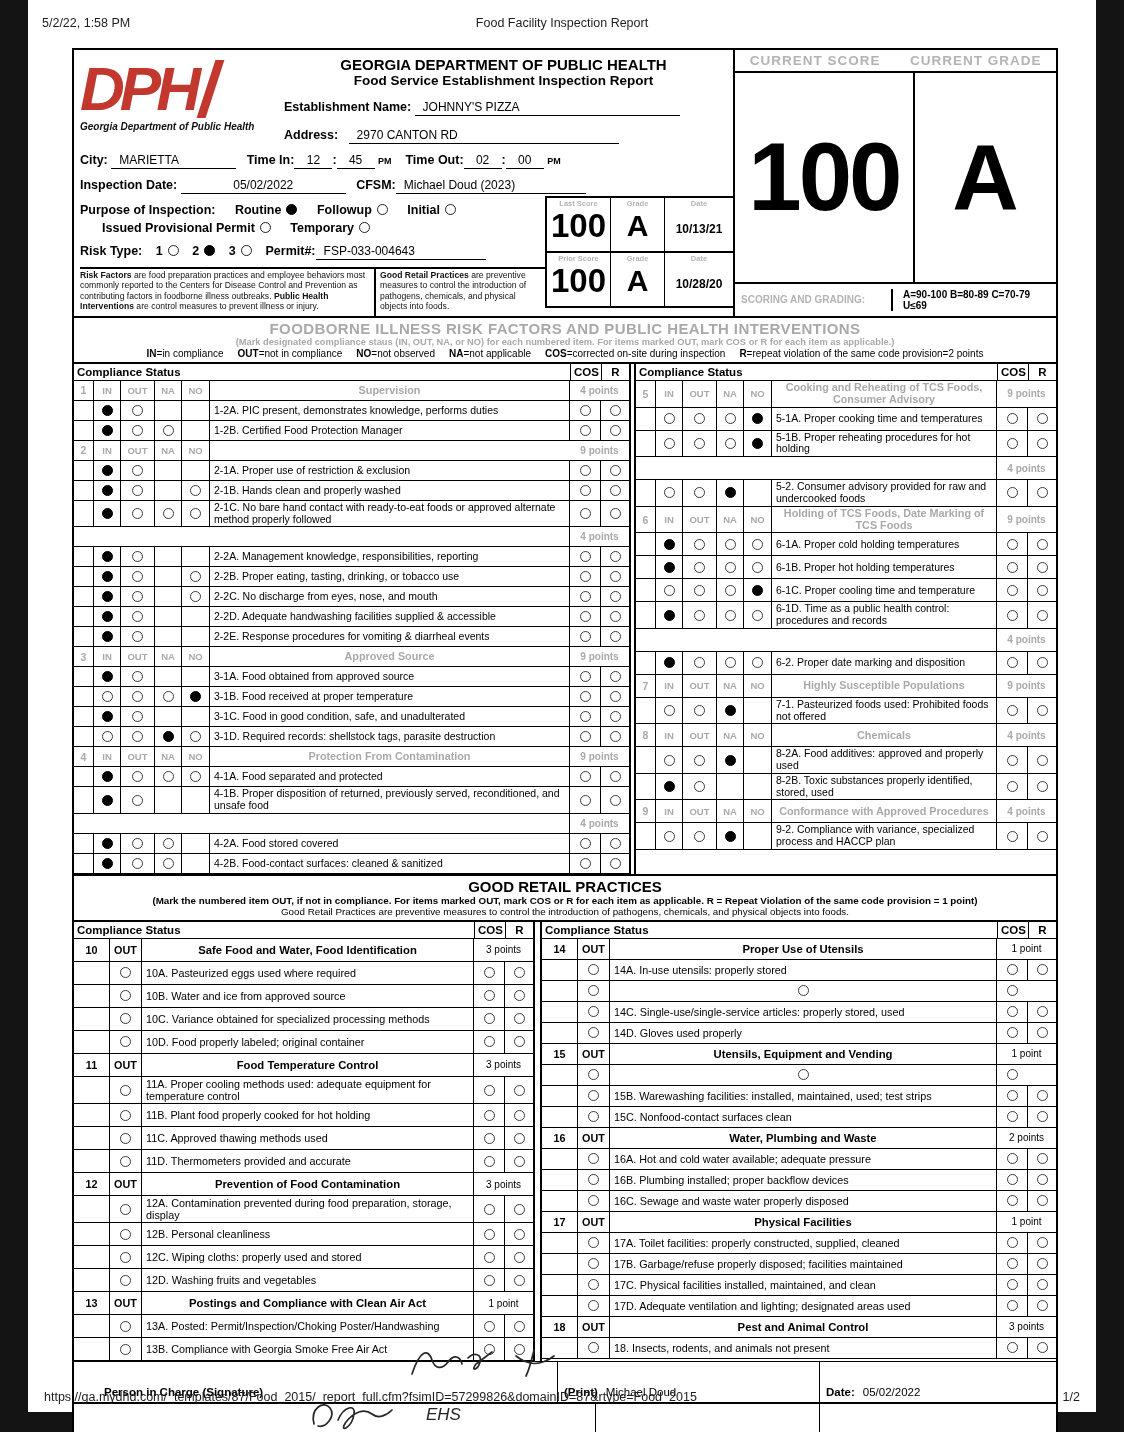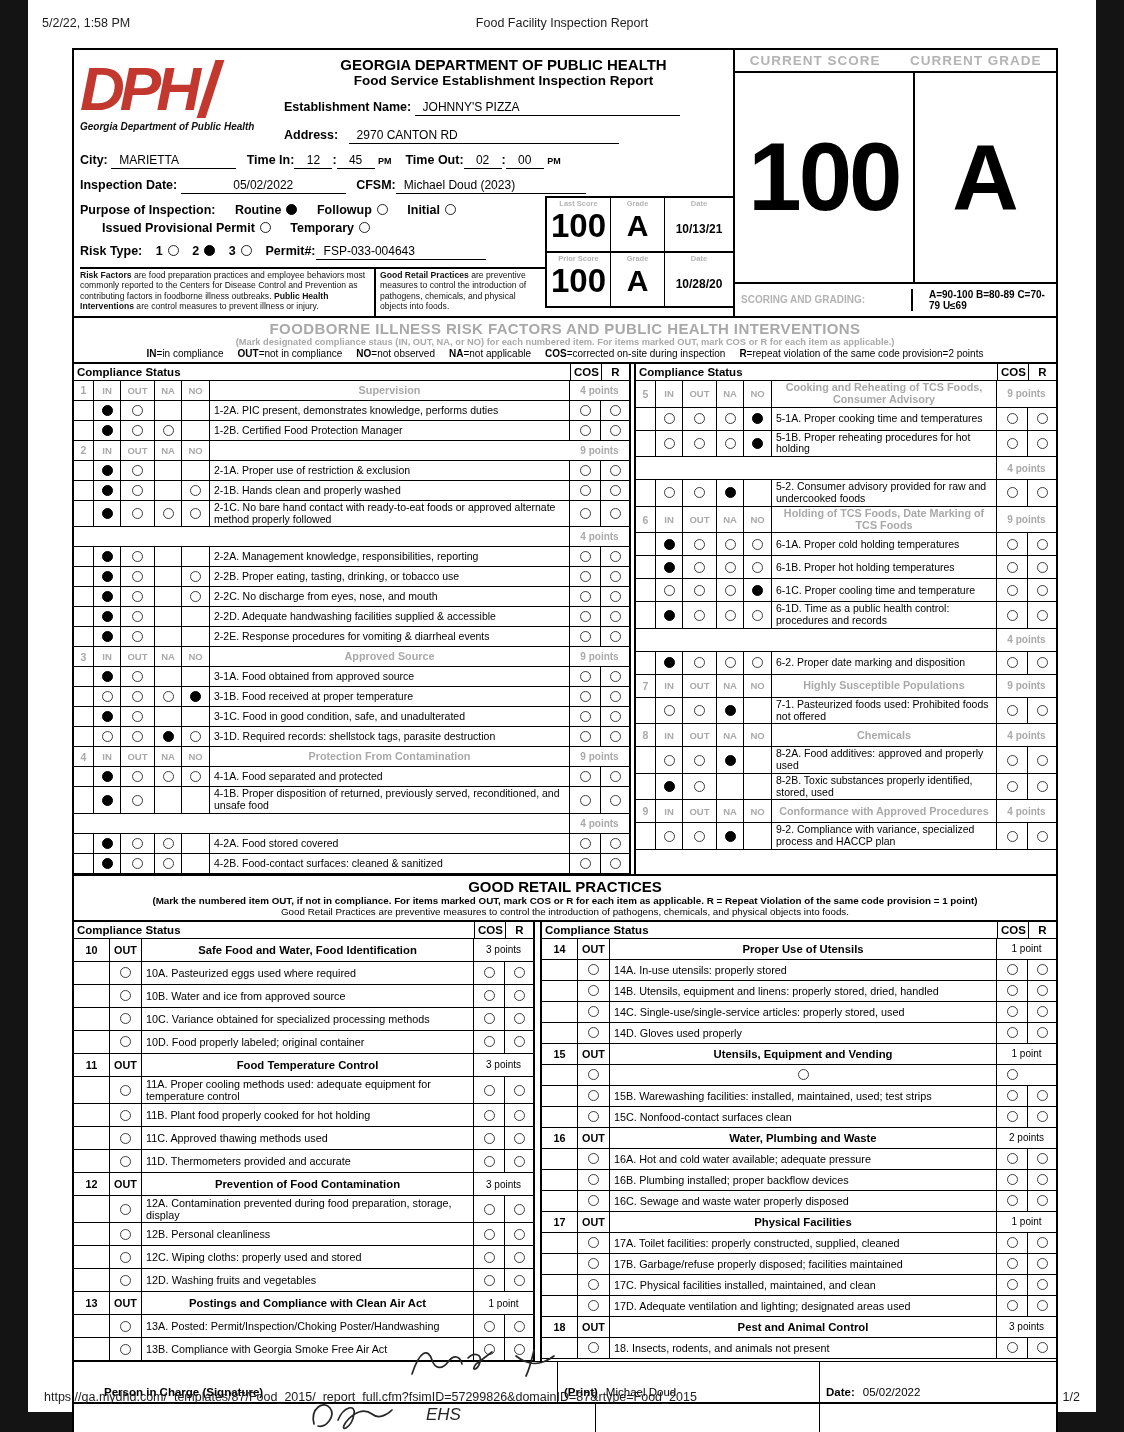--- a/index.html
+++ b/index.html
@@ -58,21 +58,21 @@
   .sh-date { font-size: 12px; font-weight: bold; margin-top: 14px; }
 
   .hdr-right { flex: 1; display: flex; flex-direction: column; }
   .cur-labels { display: flex; }
   .cur-labels div { flex: 1; text-align: center; color: #b3b3b3; font-weight: bold; font-size: 13.5px; letter-spacing: 1px; padding: 3px 0; }
   .cur-body { flex: 1; display: flex; border-top: 2px solid #000; border-bottom: 2px solid #000; min-height: 204px; }
   .cur-score { width: 56%; border-right: 2px solid #000; display: flex; align-items: center; justify-content: center; font-size: 96px; font-weight: bold; letter-spacing: -3px; }
   .cur-grade { flex: 1; display: flex; align-items: center; justify-content: center; font-size: 92px; font-weight: bold; }
   .cur-foot { display: flex; align-items: center; font-size: 10px; padding: 5px 6px; }
   .cur-foot-label { color: #b3b3b3; font-weight: bold; width: 150px; }
-  .cur-foot-legend { font-weight: bold; border-left: 2px solid #000; padding-left: 16px; flex: 1; margin-left: 20px; }
+  .cur-foot-legend { font-weight: bold; border-left: 2px solid #000; padding-left: 10px; flex: 1; }
 
   
   .risk-head { text-align: center; border-top: 2px solid #000; padding: 2px 4px 3px; }
   .risk-title { color: #a9a9a9; font-weight: bold; font-size: 15px; letter-spacing: 0.4px; }
   .risk-sub { color: #a9a9a9; font-size: 9.3px; font-weight: bold; }
   .risk-legend { font-size: 10px; margin-top: 1px; }
   .risk-legend span { margin: 0 7px; }
   .risk-tables, .grp-tables { display: flex; border-top: 2px solid #000; }
   .rt-left { width: 557px; border-right: 2px solid #000; }
   .rt-gap { width: 3px; }
@@ -1220,21 +1220,20 @@
               </div>
               <div>
                 <span class="mk"></span>
               </div>
             </div>
             <div class="gr-row">
               <div></div>
               <div>
                 <span class="mk"></span>
               </div>
-              <div class="gr-desc">14B. Utensils, equipment and linens: properly stored, dried, handled</div>
               <div>
                 <span class="mk"></span>
               </div>
               <div>
                 <span class="mk"></span>
               </div>
             </div>
             <div class="gr-row">
               <div></div>
               <div>

